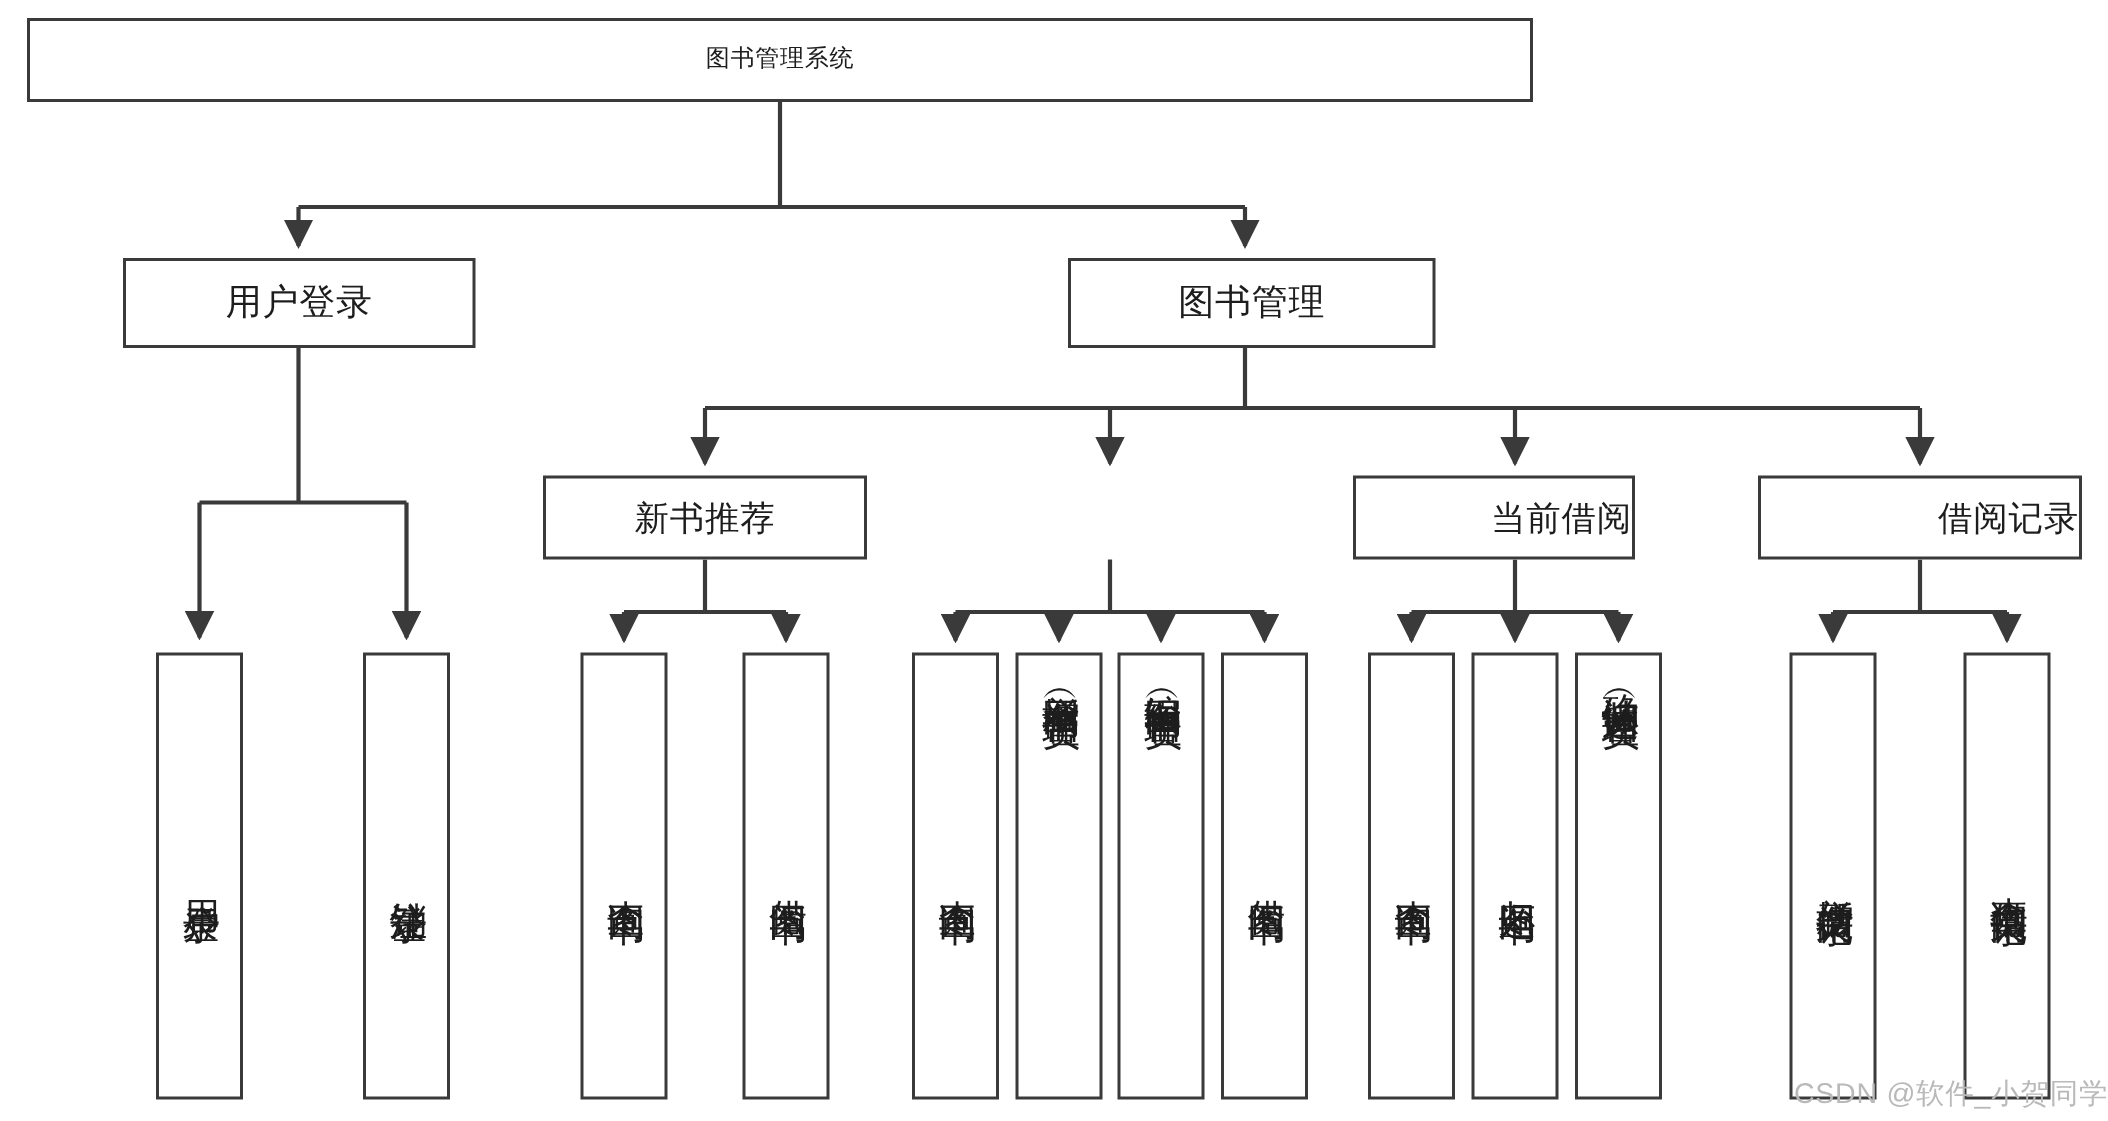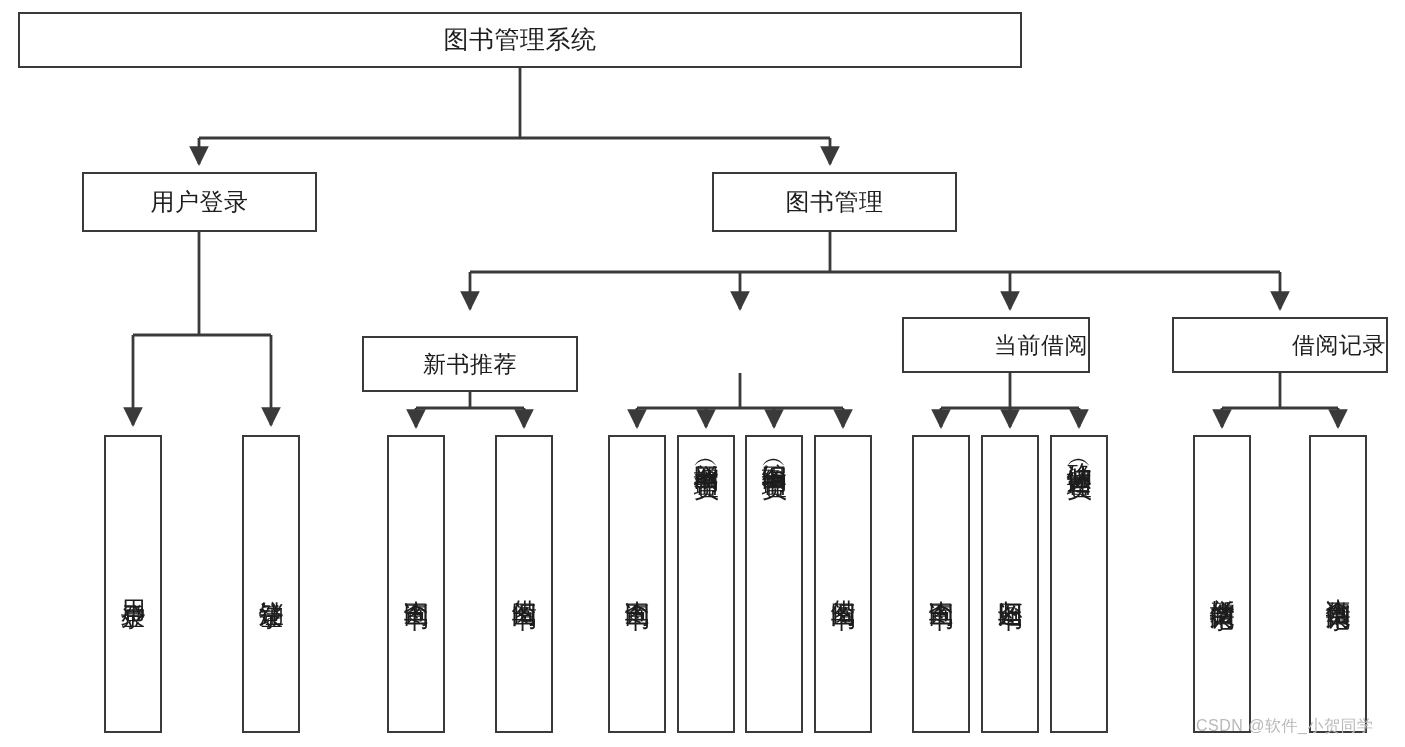--- a/index.html
+++ b/index.html
@@ -36,21 +36,21 @@
     justify-content: center;
     color: #1d1d1d;
     z-index: 2;
   }
   .node .label {
     display: block;
     letter-spacing: 0.5px;
     line-height: 1.25;
     white-space: nowrap;
   }
-  .node.root .label   { font-size: 25px; }
+  .node.root .label   { font-size: 16px; }
   .node.level2 .label { font-size: 24px; }
   .node.level3 .label { font-size: 23px; }
 
   .node.leaf {
     align-items: center;
     justify-content: center;
     padding: 6px 0;
   }
   .node.leaf.top-align {
     align-items: flex-start;
@@ -58,21 +58,21 @@
   .node.leaf .label {
     writing-mode: vertical-rl;
     text-orientation: upright;
     font-size: 25px;
     line-height: 1.18;
     letter-spacing: 2px;
     white-space: normal;
   }
   .watermark {
     position: absolute;
-    font-size: 16px;
+    font-size: 19px;
     color: #b9b9b9;
     letter-spacing: 0.5px;
     white-space: nowrap;
     z-index: 3;
     font-family: "Liberation Sans", "DejaVu Sans", sans-serif;
   }
 </style>
 </head>
 <body>
 
@@ -132,21 +132,21 @@
     <span class="label">图书管理系统</span>
   </div>
 
   <div class="node level2" style="left:82px; top:172px; width:235px; height:60px;">
     <span class="label">用户登录</span>
   </div>
   <div class="node level2" style="left:712px; top:172px; width:245px; height:60px;">
     <span class="label">图书管理</span>
   </div>
 
-  <div class="node level3" style="left:362px; top:317px; width:216px; height:56px;margin-top:19px;">
+  <div class="node level3" style="left:362px; top:317px; width:216px; height:56px;">
     <span class="label">新书推荐</span>
   </div>
   <div class="node level3" style="left:902px; top:317px; width:188px; height:56px;justify-content:flex-end;">
     <span class="label">当前借阅</span>
   </div>
   <div class="node level3" style="left:1172px; top:317px; width:216px; height:56px;justify-content:flex-end;">
     <span class="label">借阅记录</span>
   </div>
 
   <div class="node leaf" style="left:104px; top:435px; width:58px; height:298px;">

